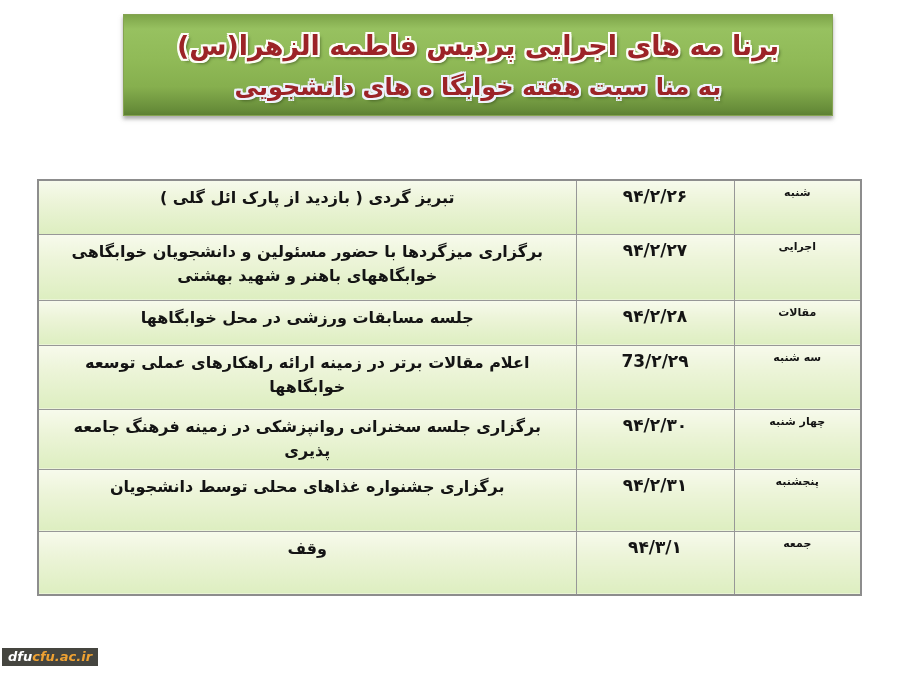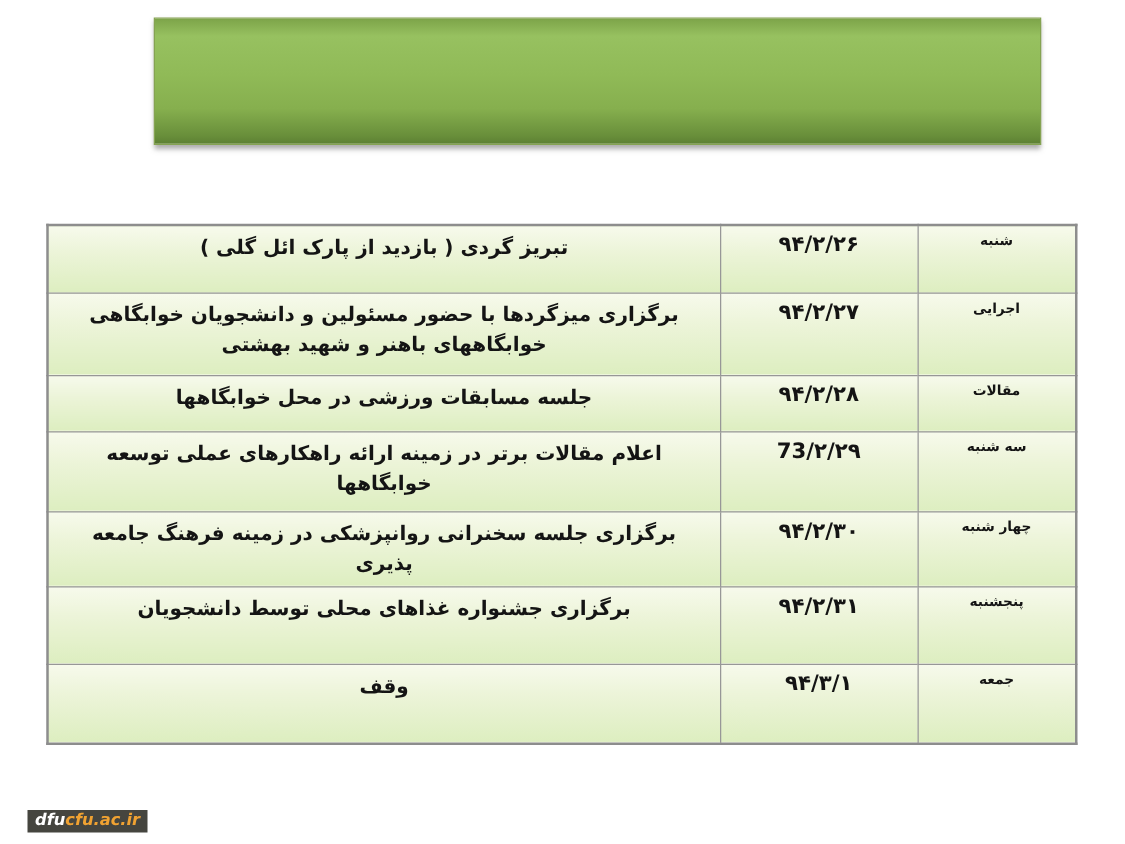--- a/index.html
+++ b/index.html
@@ -74,29 +74,30 @@
   .footer-logo {
     position:absolute; left:2px; top:648px;
     height:18px;
     background:#45453f;
     display:flex; align-items:center;
     padding:0 6px;
     font-style:italic;
     font-weight:bold;
     font-size:13px;
     line-height:18px;
-    margin-left:20px;
   }
   .footer-mark   { color:#ffffff; }
   .footer-domain { color:#f0a232; }
 </style>
 </head>
 <body>
 
 <div class="banner">
+  <div class="banner-line banner-line1">برنا مه های اجرایی پردیس فاطمه الزهرا(س)</div>
+  <div class="banner-line banner-line2">به منا سبت هفته خوابگا ه های دانشجویی</div>
 </div>
 
 <table class="schedule">
   <colgroup>
     <col style="width:127px">
     <col style="width:158px">
     <col>
   </colgroup>
   <tbody>
     <tr class="r0">

